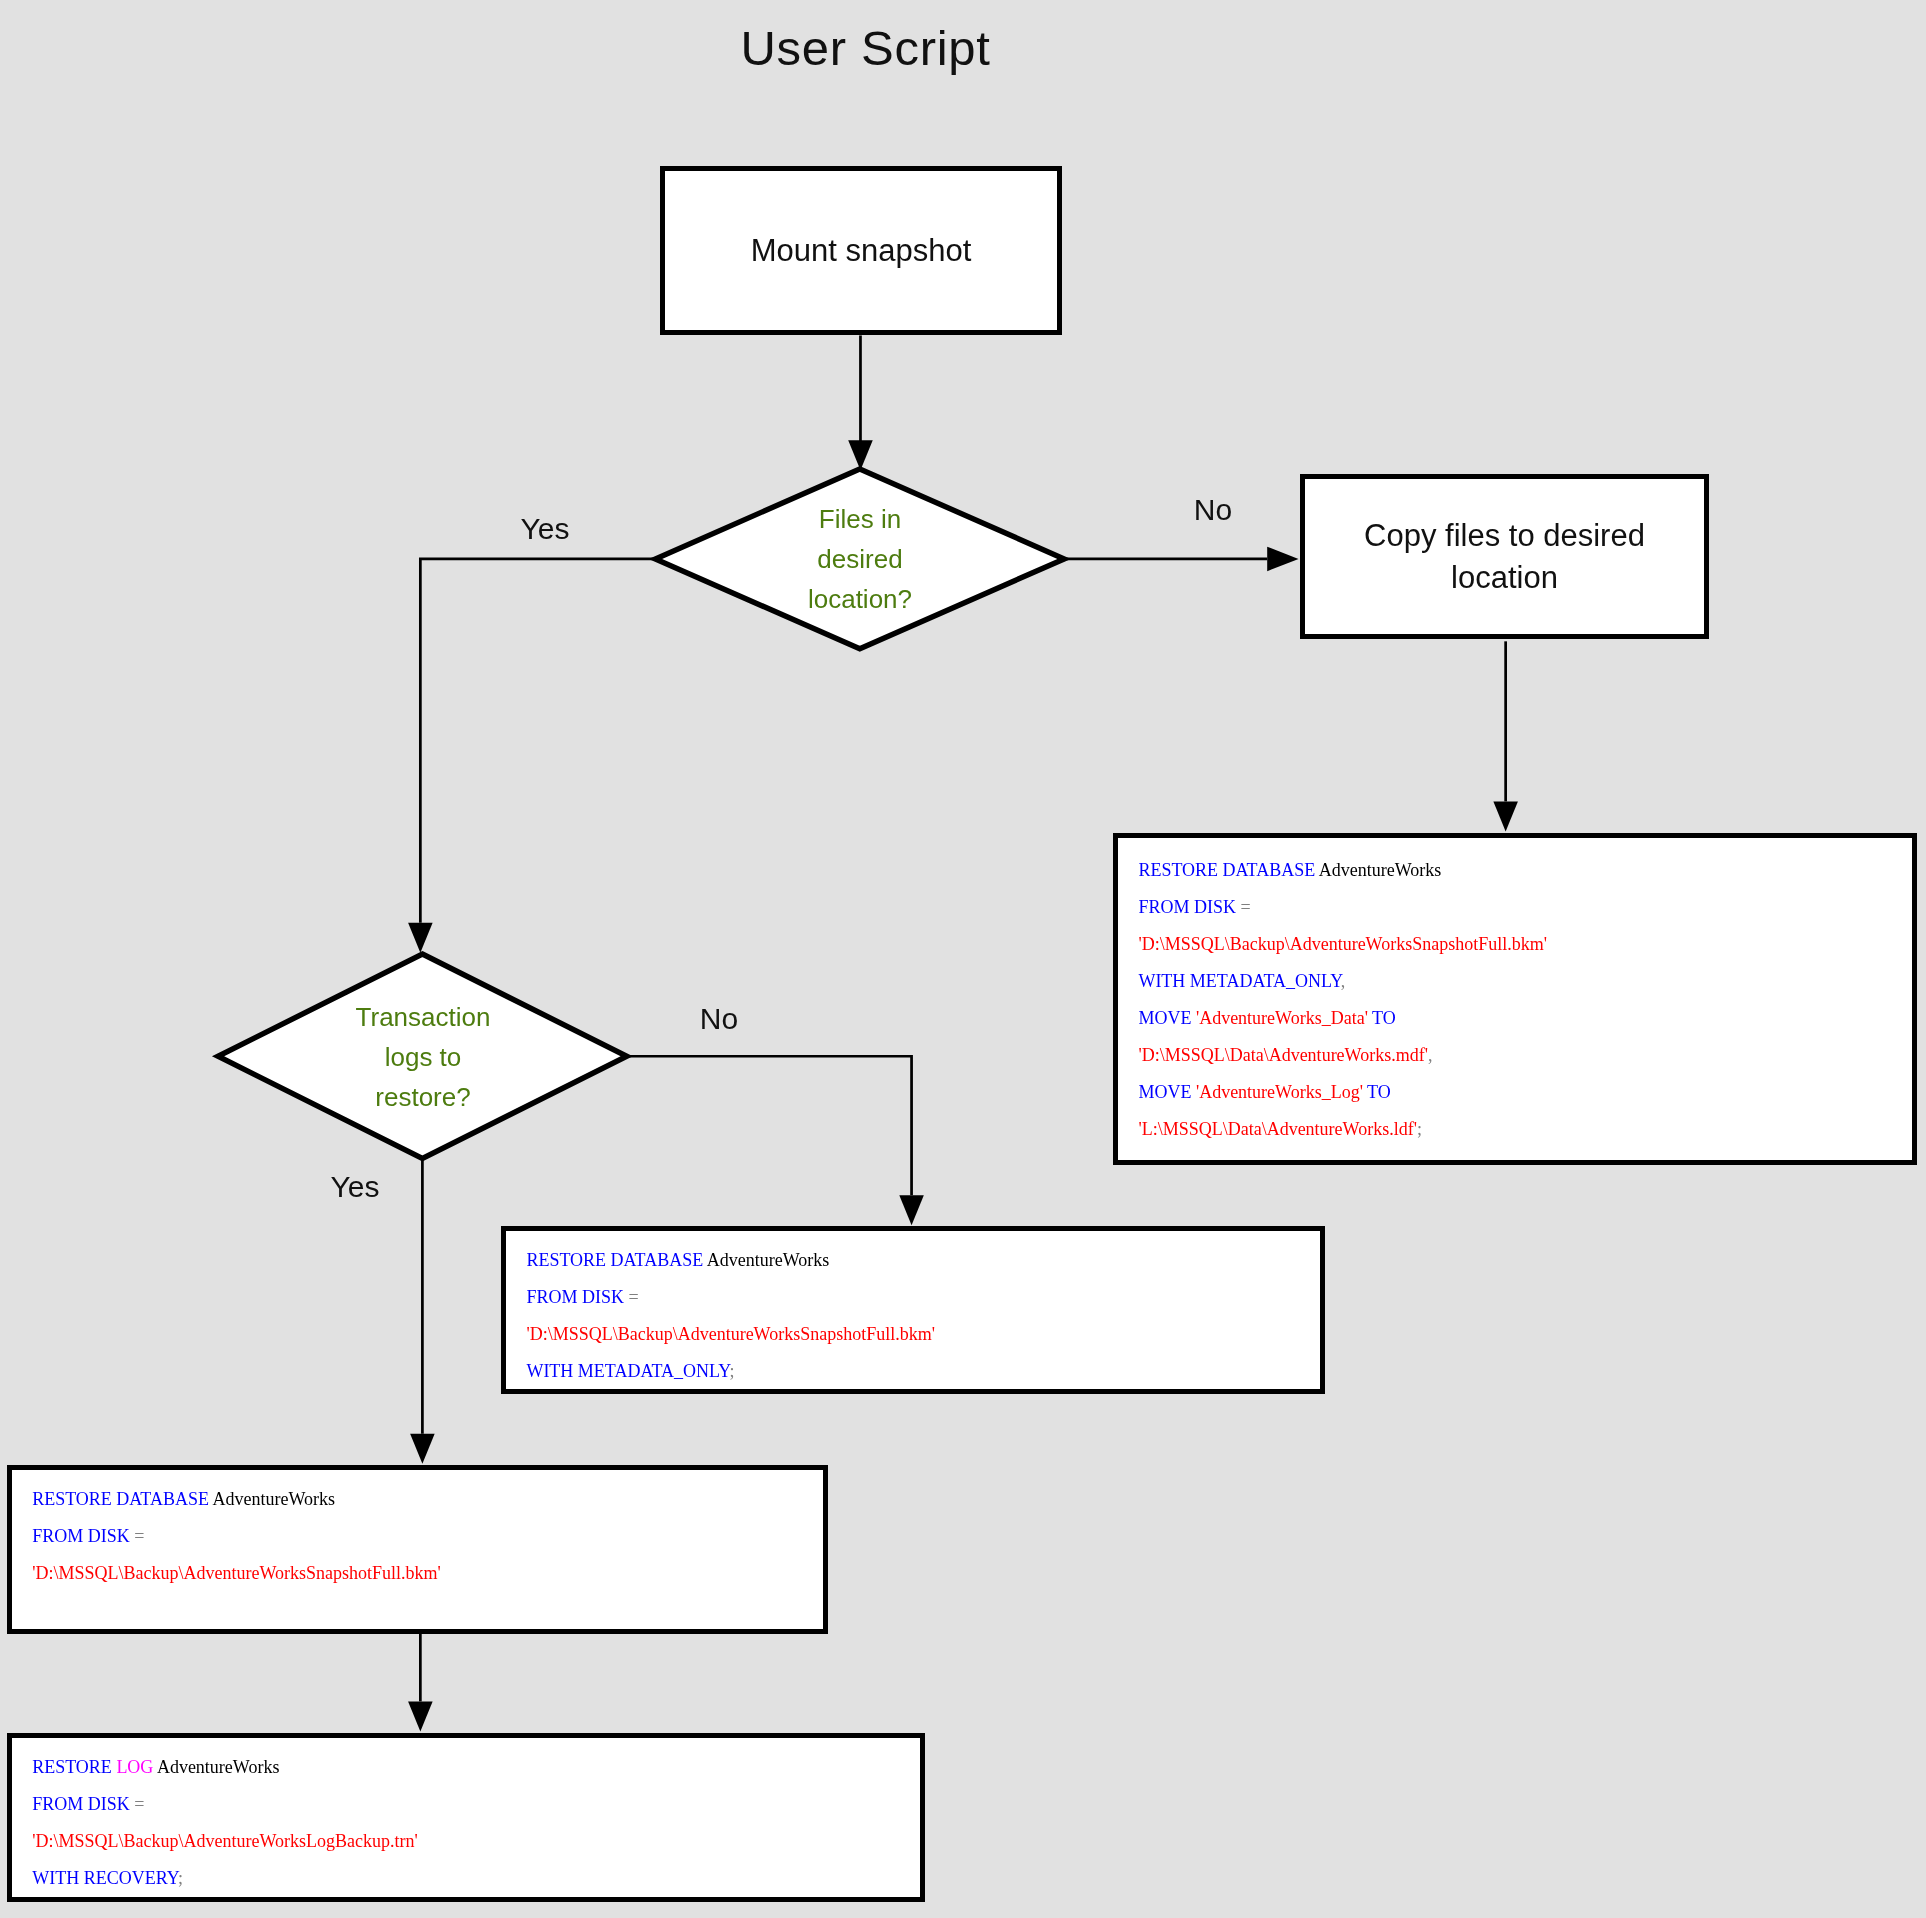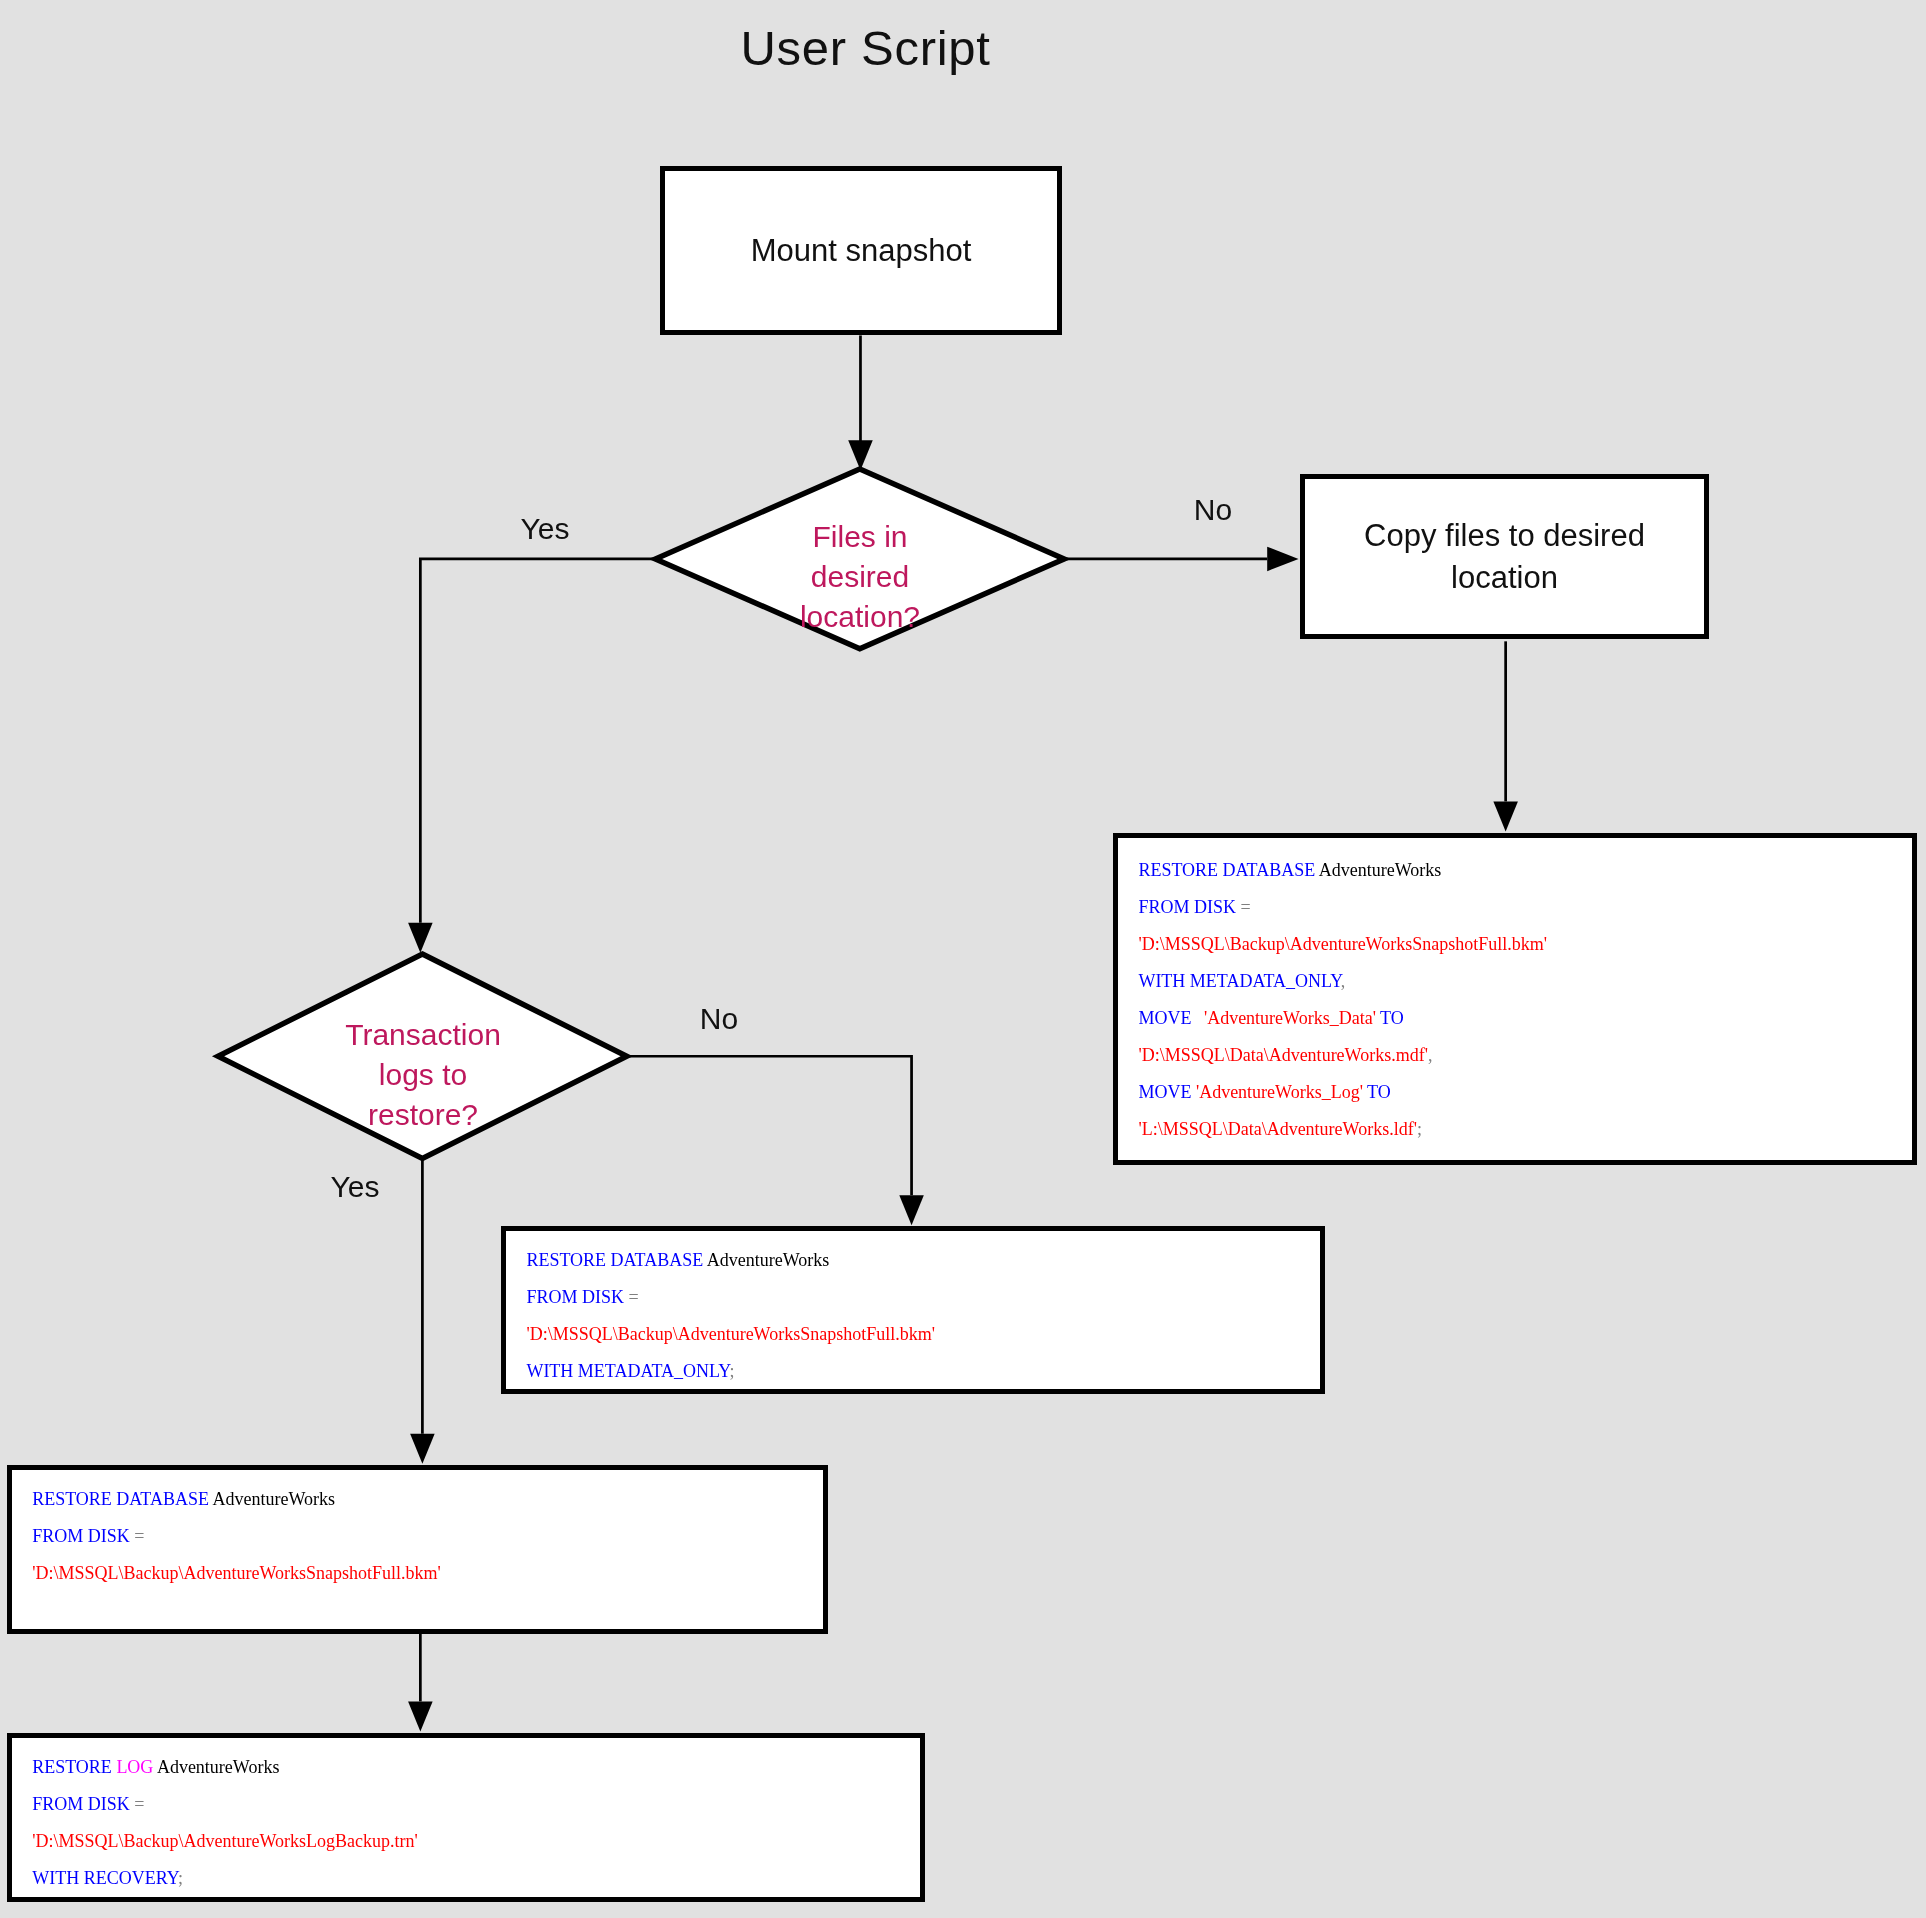--- a/index.html
+++ b/index.html
@@ -35,24 +35,23 @@
     font-size: 31px;
     line-height: 42px;
     color: #111;
   }
   .proc-box .inner { padding: 0 27px; }
 
   .diamond-label {
     position: absolute;
     width: 300px;
     text-align: center;
-    font-size: 30px;
+    font-size: 26px;
     line-height: 40px;
-    color: #be185d;
-    margin-top: 18px;
+    color: #4d7c0f;
   }
 
   .edge-label {
     position: absolute;
     transform: translate(-50%, -50%);
     font-size: 30px;
     color: #111;
     white-space: nowrap;
   }
 
@@ -130,21 +129,21 @@
   <div class="edge-label" style="left:545px; top:529px;">Yes</div>
   <div class="edge-label" style="left:1213px; top:510px;">No</div>
   <div class="edge-label" style="left:719px; top:1019px;">No</div>
   <div class="edge-label" style="left:355px; top:1187px;">Yes</div>
 
   <div class="code-box big" style="left:1113px; top:833px; width:804px; height:332px;">
       <div class="code-line"><span style="color: rgb(0, 0, 255);">RESTORE DATABASE </span><span style="color: rgb(0, 0, 0);">AdventureWorks</span></div>
       <div class="code-line"><span style="color: rgb(0, 0, 255);">FROM DISK </span><span style="color: rgb(128, 128, 128);">=</span></div>
       <div class="code-line"><span style="color: rgb(255, 0, 0);">'D:\MSSQL\Backup\AdventureWorksSnapshotFull.bkm'</span></div>
       <div class="code-line"><span style="color: rgb(0, 0, 255);">WITH METADATA_ONLY</span><span style="color: rgb(128, 128, 128);">,</span></div>
-      <div class="code-line"><span style="color: rgb(0, 0, 255);">MOVE </span><span style="color: rgb(255, 0, 0); margin-left: 8px;">'AdventureWorks_Data'</span><span style="color: rgb(0, 0, 0);"> </span><span style="color: rgb(0, 0, 255);">TO</span></div>
+      <div class="code-line"><span style="color: rgb(0, 0, 255);">MOVE </span><span style="color: rgb(255, 0, 0);">'AdventureWorks_Data'</span><span style="color: rgb(0, 0, 0);"> </span><span style="color: rgb(0, 0, 255);">TO</span></div>
       <div class="code-line"><span style="color: rgb(255, 0, 0);">'D:\MSSQL\Data\AdventureWorks.mdf'</span><span style="color: rgb(128, 128, 128);">,</span></div>
       <div class="code-line"><span style="color: rgb(0, 0, 255);">MOVE </span><span style="color: rgb(255, 0, 0);">'AdventureWorks_Log'</span><span style="color: rgb(0, 0, 0);"> </span><span style="color: rgb(0, 0, 255);">TO</span></div>
       <div class="code-line"><span style="color: rgb(255, 0, 0);">'L:\MSSQL\Data\AdventureWorks.ldf'</span><span style="color: rgb(128, 128, 128);">;</span></div>
     </div>
 
   <div class="code-box" style="left:501px; top:1226px; width:824px; height:168px;">
       <div class="code-line"><span style="color: rgb(0, 0, 255);">RESTORE DATABASE </span><span style="color: rgb(0, 0, 0);">AdventureWorks</span></div>
       <div class="code-line"><span style="color: rgb(0, 0, 255);">FROM DISK </span><span style="color: rgb(128, 128, 128);">=</span></div>
       <div class="code-line"><span style="color: rgb(255, 0, 0);">'D:\MSSQL\Backup\AdventureWorksSnapshotFull.bkm'</span></div>
       <div class="code-line"><span style="color: rgb(0, 0, 255);">WITH METADATA_ONLY</span><span style="color: rgb(128, 128, 128);">;</span></div>

